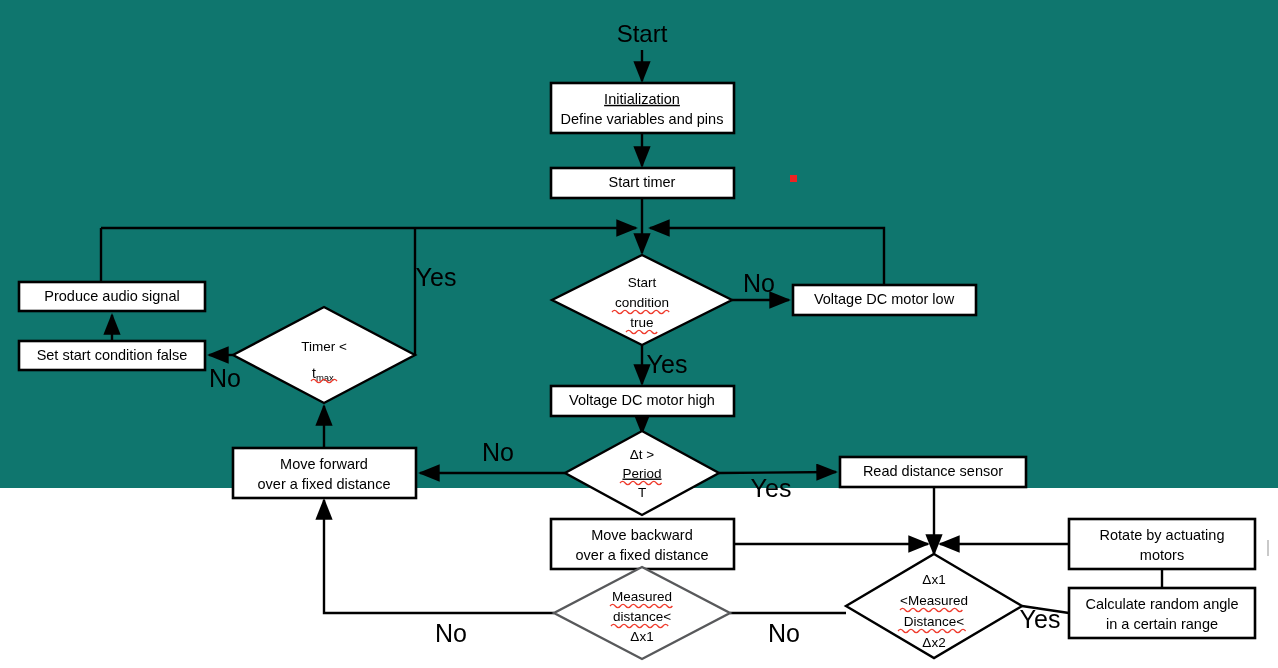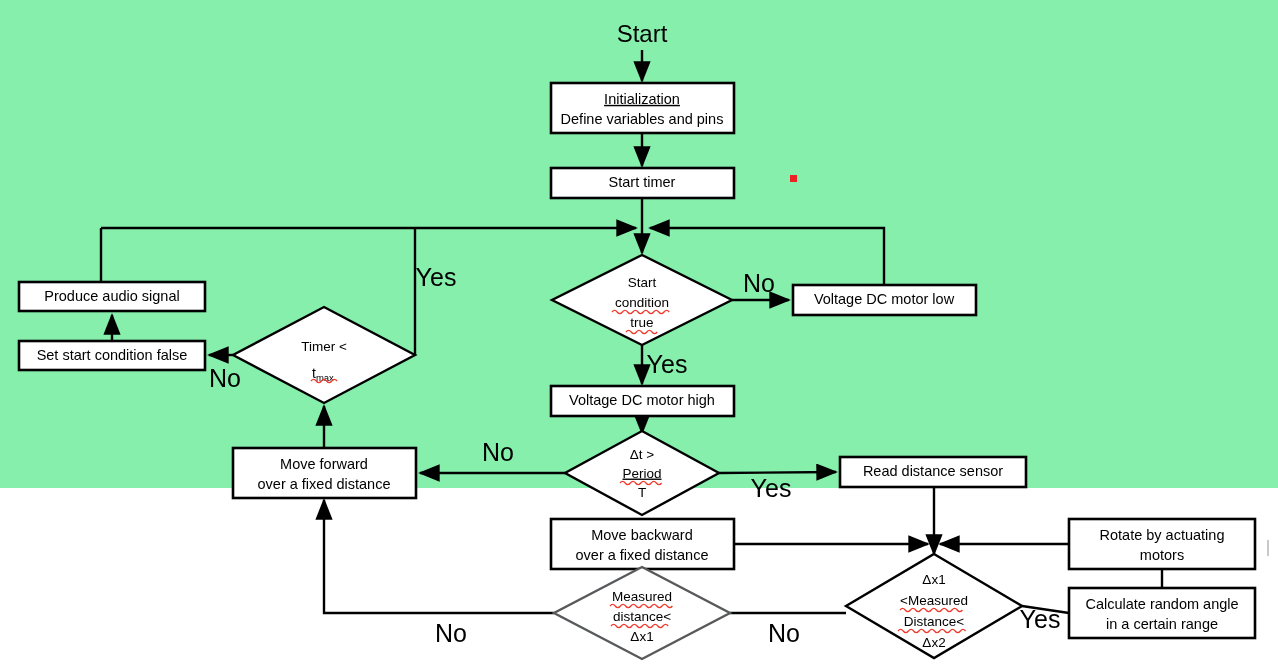--- a/index.html
+++ b/index.html
@@ -10,21 +10,21 @@
   body {
     width: 1278px;
     height: 668px;
     overflow: hidden;
     font-family: "Liberation Sans", sans-serif;
   }
   #chart-root {
     position: relative;
     width: 1278px;
     height: 488px;
-    background: #86efac;
+    background: #0f766e;
   }
   svg#flow {
     display: block;
     width: 1278px;
     height: 668px;
   }
   .node-box {
     fill: #ffffff;
     stroke: #000000;
     stroke-width: 2.6;

